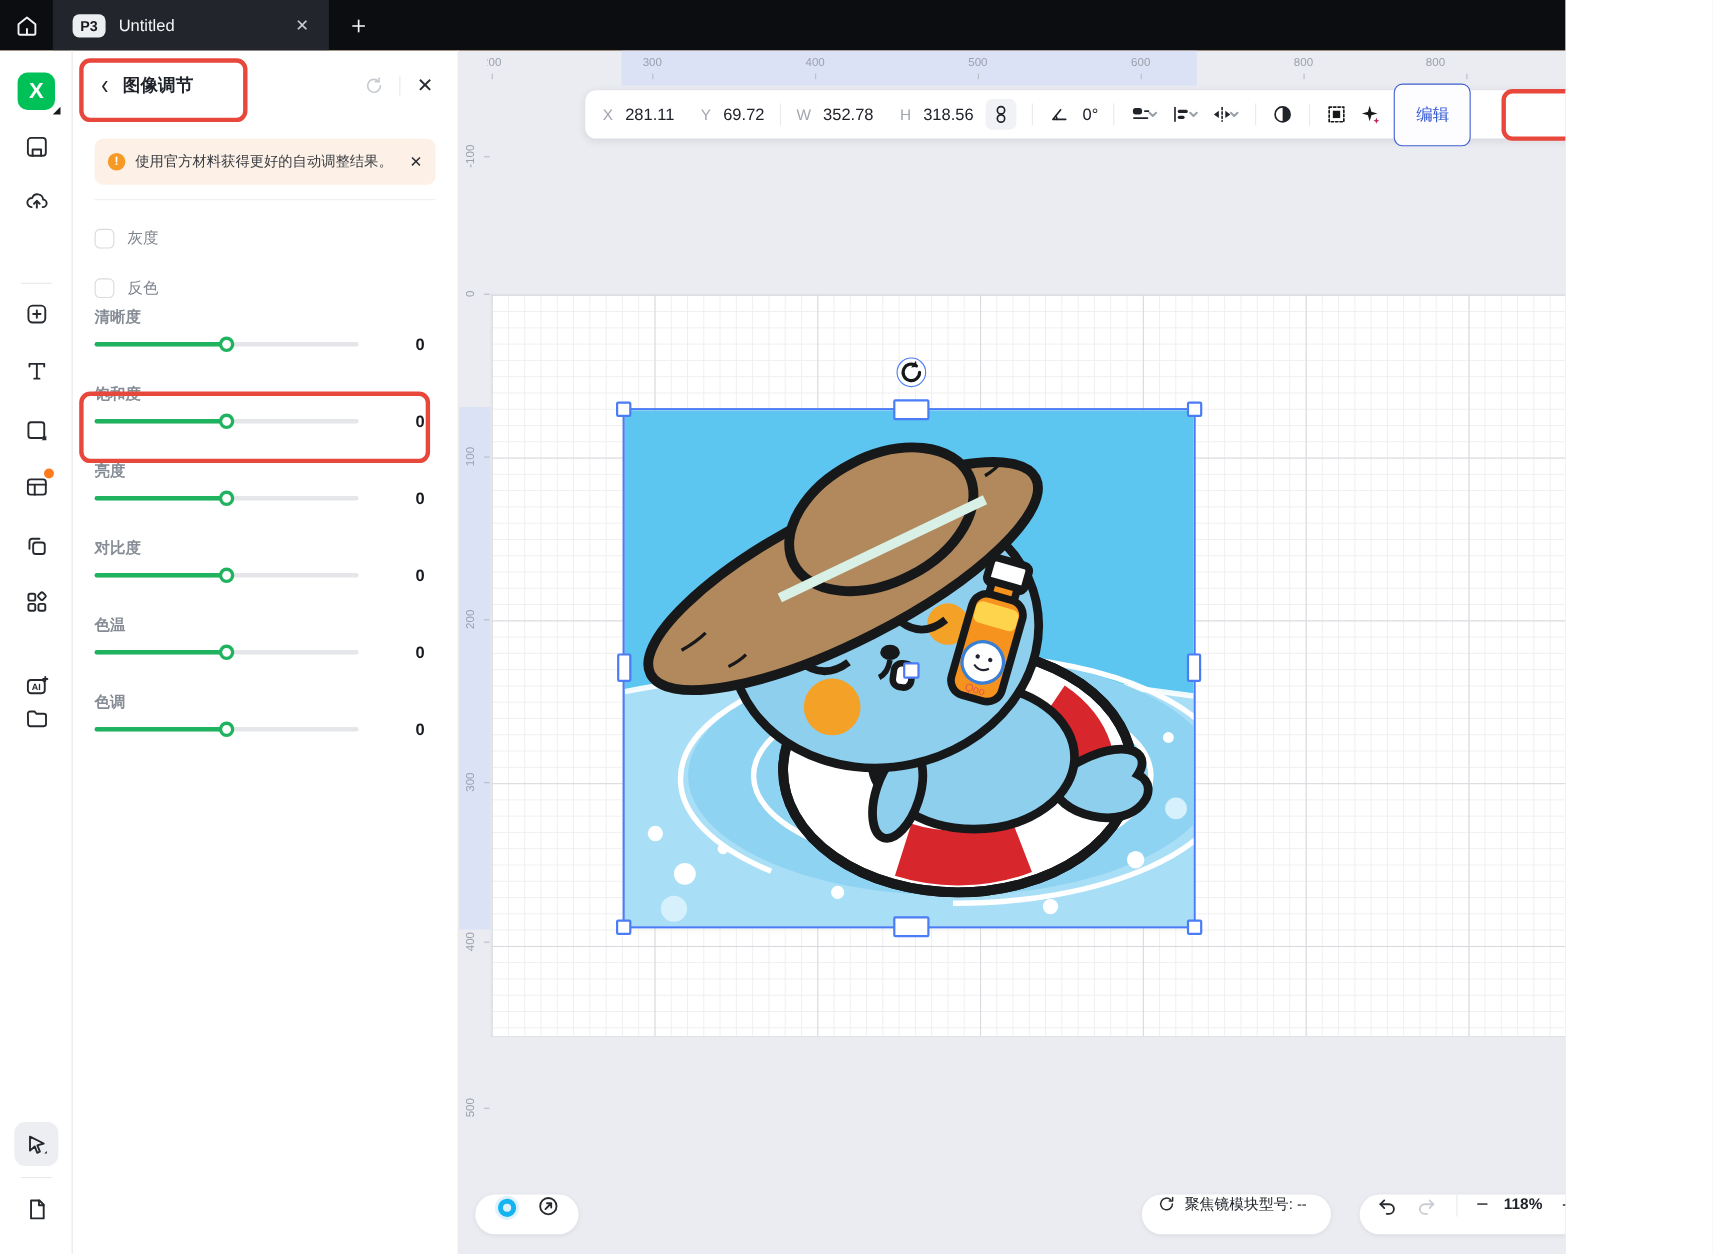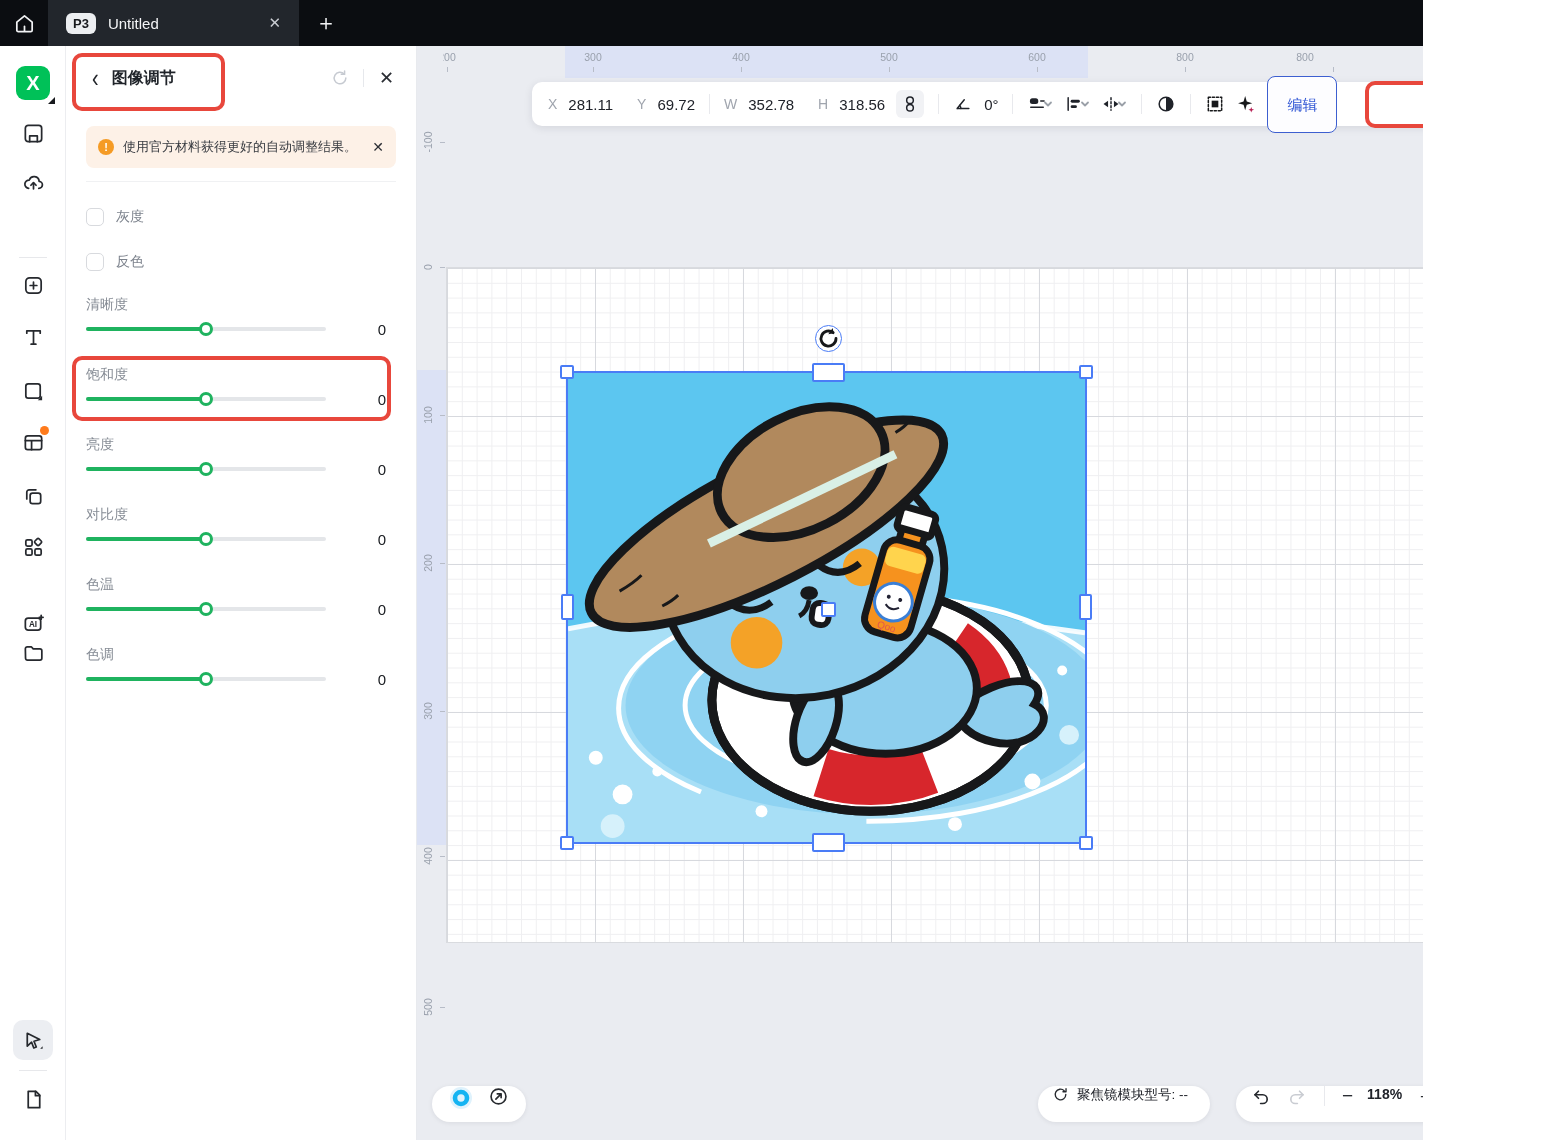--- a/index.html
+++ b/index.html
@@ -37,21 +37,21 @@
   .auto-btn { margin-top:16px; width:100%; height:36px; background:#17191d; color:#fff; border:none; border-radius:8px; font-size:15px; font-family:inherit; }
   .notice { margin-top:16px; background:#fdf1e7; border-radius:8px; padding:11px 12px 11px 12px; display:flex; gap:9px; }
   .notice-ic { flex:none; width:16px; height:16px; margin-top:2px; border-radius:50%; background:#f59b25; color:#fff; font-size:11px; font-weight:bold; display:flex; align-items:center; justify-content:center; }
   .notice-text { font-size:13px; color:#393c42; line-height:1.55; flex:1; }
   .notice-close { font-size:14px; color:#2a2d33; flex:none; margin-top:2px; }
   .panel-divider { margin-top:13px; height:1px; background:#f0f1f3; }
   .chk-row { margin-top:25px; display:flex; align-items:center; gap:12px; height:20px; }
   .chk-row:first-of-type { margin-top:22px; }
   .chk-box { width:18px; height:18px; border:1.5px solid #d8dade; border-radius:5px; background:#fff; }
   .chk-label { font-size:14px; color:#7d838d; }
-  .sliders { margin-top:24px; }
+  .sliders { margin-top:8px;font-weight:bold; }
   .slider-group { margin-bottom:30px; }
   .slider-label { font-size:14px; color:#868c95; height:20px; }
   .slider-row { margin-top:6px; display:flex; align-items:center; height:14px; padding-right:10px; }
   .slider-track { position:relative; width:240px; height:4px; border-radius:2px; background:#e4e6e9; }
   .slider-fill { position:absolute; left:0; top:0; height:4px; width:50%; border-radius:2px; background:#1fb35f; }
   .slider-handle { position:absolute; left:calc(50% - 7px); top:-5px; width:14px; height:14px; border-radius:50%; background:#fff; border:3px solid #1fb35f; }
   .slider-value { margin-left:auto; font-size:15px; color:#16191e; }
 
   
   .canvas { position:absolute; left:417px; top:46px; width:1140px; height:1094px; background:#eaecf1; overflow:hidden; }

